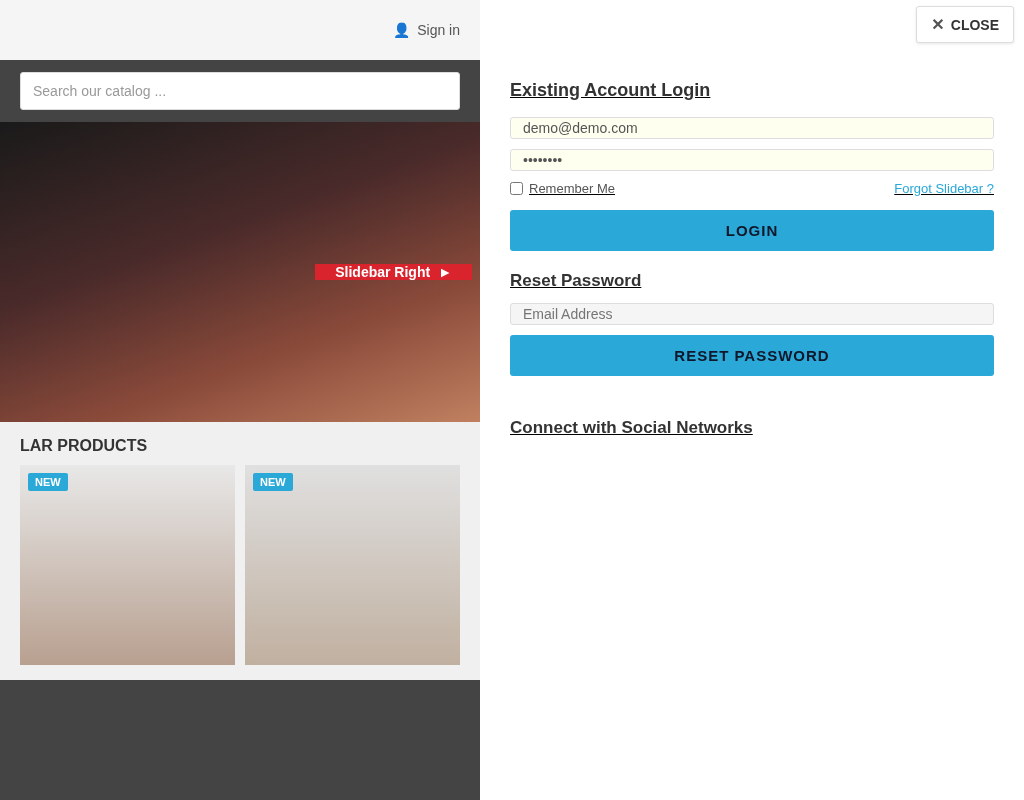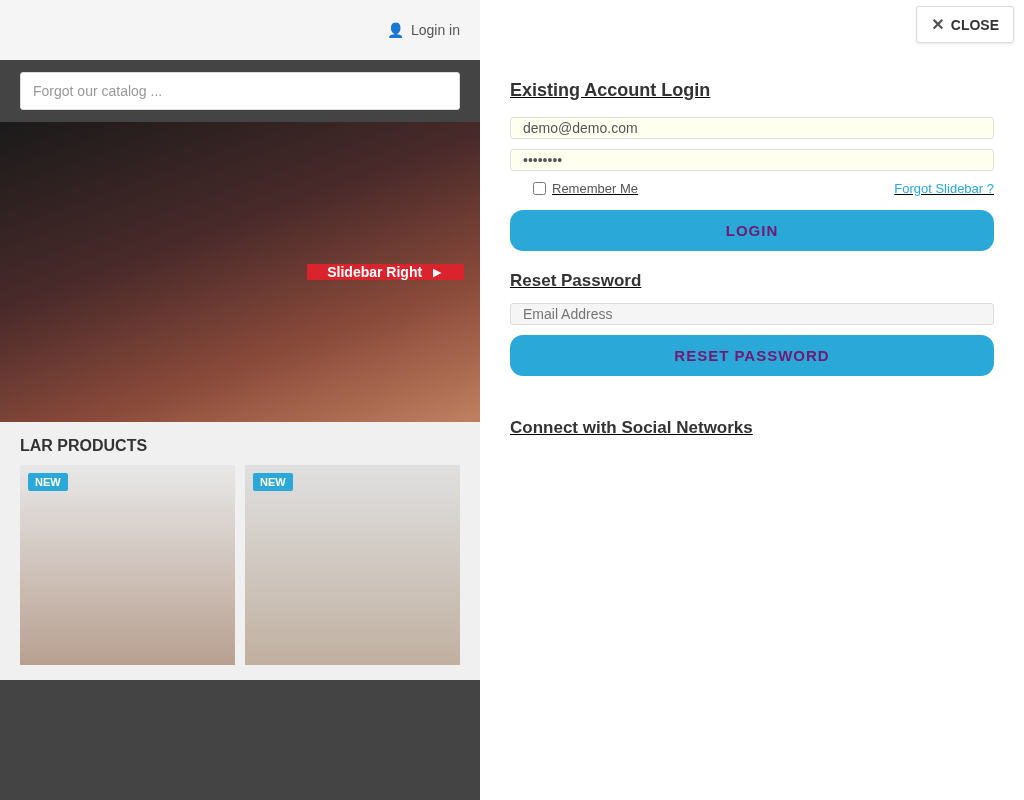--- a/index.html
+++ b/index.html
@@ -55,21 +55,21 @@
 
     .bg-hero-img {
       width: 100%;
       height: 100%;
       background: linear-gradient(160deg, #1a1a1a 0%, #4a2a2a 40%, #8a4a3a 70%, #c08060 100%);
     }
 
     .sidebar-right-btn {
       position: absolute;
       top: 50%;
-      right: 16px;
+      right: 8px;
       transform: translateY(-50%);
       background: #d9232d;
       color: #fff;
       padding: 0 20px;
       font-size: 14px;
       font-weight: bold;
       cursor: pointer;
       display: flex;
       align-items: center;
       gap: 8px;
@@ -194,21 +194,20 @@
     .form-input.light-bg {
       background: #f5f5f5;
       color: #999;
     }
 
     .remember-row {
       display: flex;
       align-items: flex-start;
       justify-content: space-between;
       margin-bottom: 14px;
-      margin-left: 23px;
     }
 
     .remember-left {
       display: flex;
       align-items: center;
       gap: 6px;
       font-size: 13px;
       color: #555;
     }
 
@@ -216,23 +215,23 @@
       font-size: 13px;
       color: #2aa8d8;
       text-decoration: none;
       text-align: right;
     }
 
     .btn-cyan {
       width: 100%;
       padding: 12px;
       background: #2aa8d8;
-      color: #701a75;
+      color: #0f172a;
       border: none;
-      border-radius: 13px;
+      border-radius: 3px;
       font-size: 15px;
       font-weight: bold;
       letter-spacing: 1px;
       cursor: pointer;
       margin-bottom: 20px;
       text-transform: uppercase;
     }
 
     .reset-title {
       font-size: 17px;
@@ -253,25 +252,25 @@
     ::-webkit-scrollbar-track { background: #f1f1f1; }
     ::-webkit-scrollbar-thumb { background: #ccc; border-radius: 3px; }
   </style>
 </head>
 <body>
 
 <div class="bg-overlay">
   <div class="bg-top-bar">
     <div class="bg-sign-in">
       <span>👤</span>
-      <span>Login in</span>
+      <span>Sign in</span>
     </div>
   </div>
   <div class="bg-search-bar">
-    <span>Forgot our catalog ...</span>
+    <span>Search our catalog ...</span>
   </div>
   <div class="bg-hero">
     <div class="bg-hero-img"></div>
     <div class="sidebar-right-btn">
       <span>Slidebar Right</span>
       <span>►</span>
     </div>
   </div>
   <div class="popular-section">
     <div class="popular-title">LAR PRODUCTS</div>

